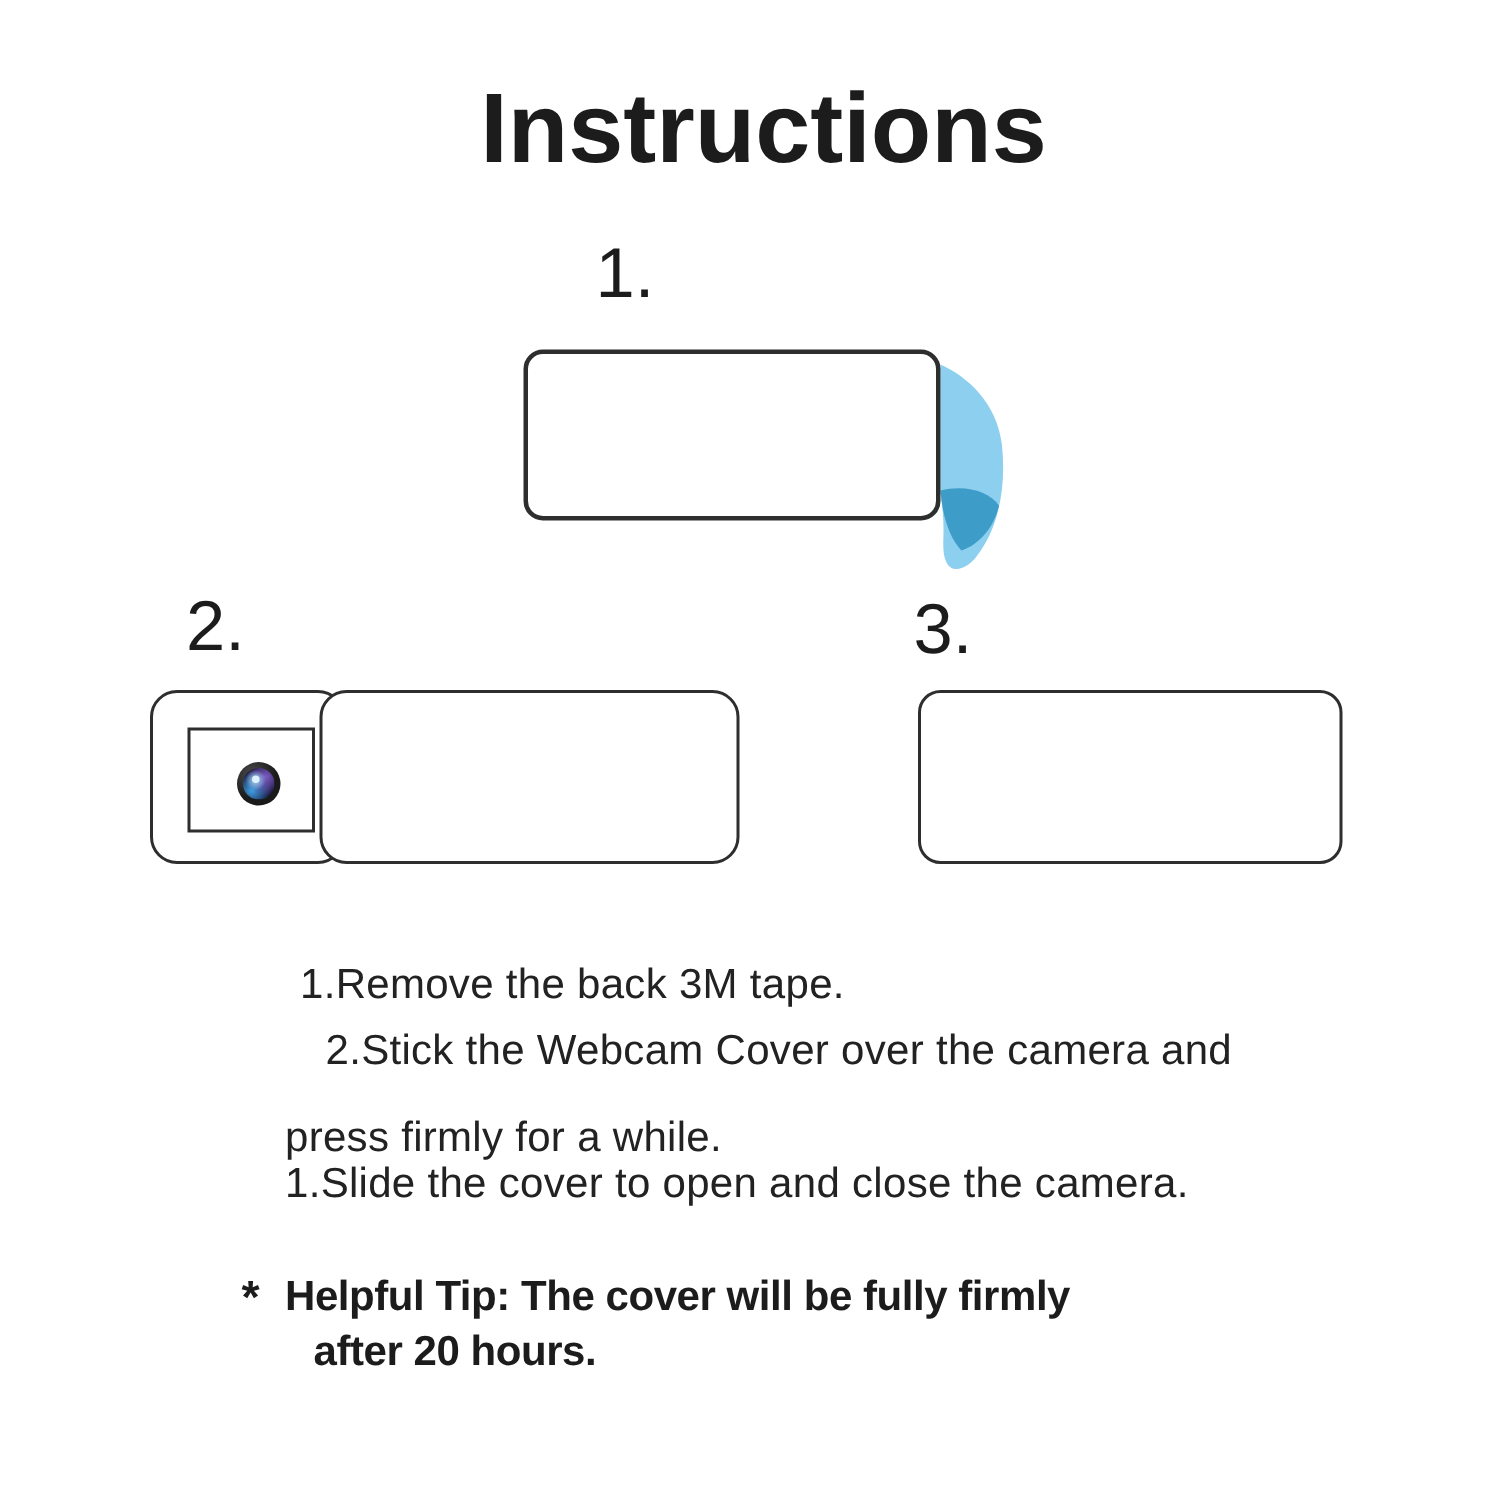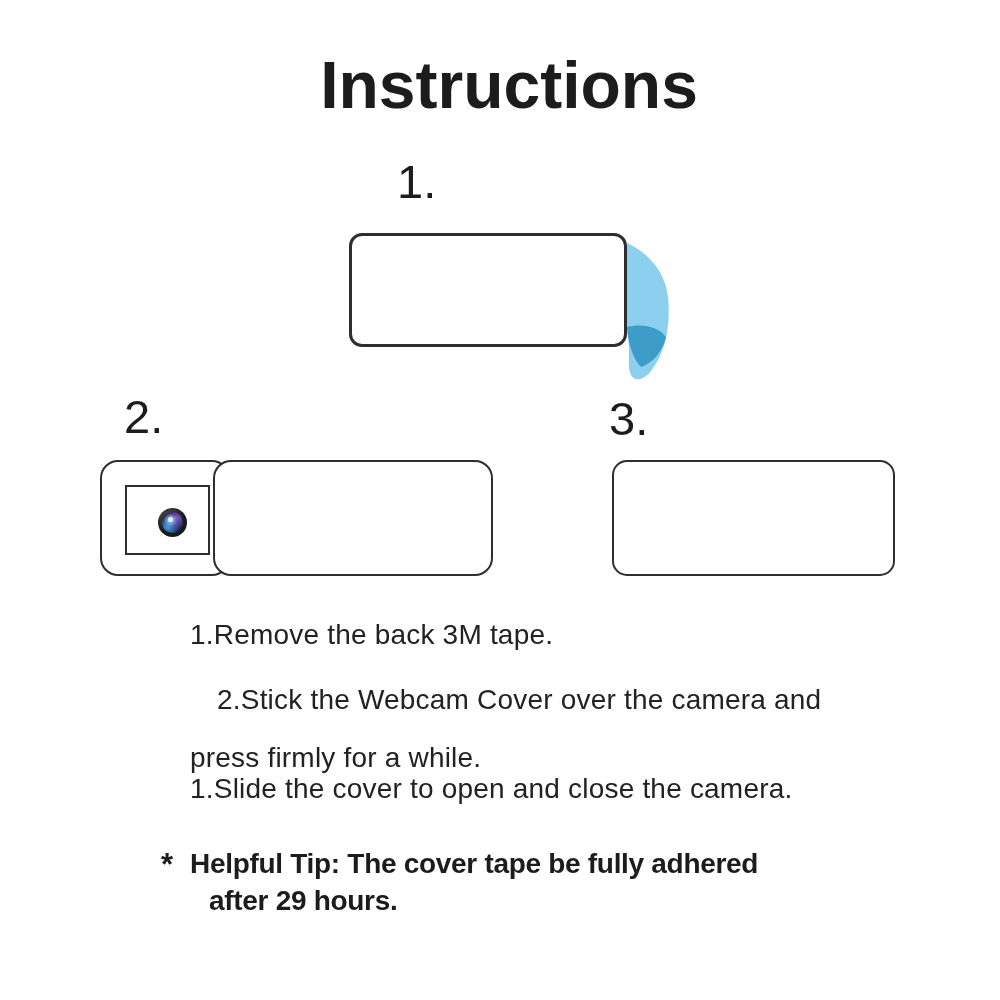--- a/index.html
+++ b/index.html
@@ -71,21 +71,21 @@
   .rect3{
     position:absolute;left:612px;top:460px;width:283px;height:116px;
     box-sizing:border-box;border:2.5px solid var(--outline,#2e2e2e);
     border-radius:15px;background:#fff;
   }
 
   .body-line{
     position:absolute;left:190px;
     font-size:28px;color:#222;line-height:1.15;letter-spacing:0.2px;
   }
-  .l1{top:619px;}
+  .l1{top:640px;margin-left:10px;}
   .l2{top:684px;margin-left:27px;}
   .l3{top:742px;}
   .l4{top:773px;}
 
   .tip-marker{
     position:absolute;left:161px;top:849px;
     font-size:31px;font-weight:bold;color:var(--text,#1c1c1c);line-height:1;
   }
   .tip-line{
     position:absolute;
@@ -129,16 +129,16 @@
   <div class="step-num n3">3.</div>
 
   <div class="rect3"></div>
 
   <div class="body-line l1">1.Remove the back 3M tape.</div>
   <div class="body-line l2">2.Stick the Webcam Cover over the camera and</div>
   <div class="body-line l3">press firmly for a while.</div>
   <div class="body-line l4">1.Slide the cover to open and close the camera.</div>
 
   <div class="tip-marker">*</div>
-  <div class="tip-line t1">Helpful Tip: The cover tape be fully adhered</div>
-  <div class="tip-line t2">after 29 hours.</div>
+  <div class="tip-line t1">Helpful Tip: The cover will be fully firmly</div>
+  <div class="tip-line t2">after 20 hours.</div>
 
 </div>
 
 </body></html>

